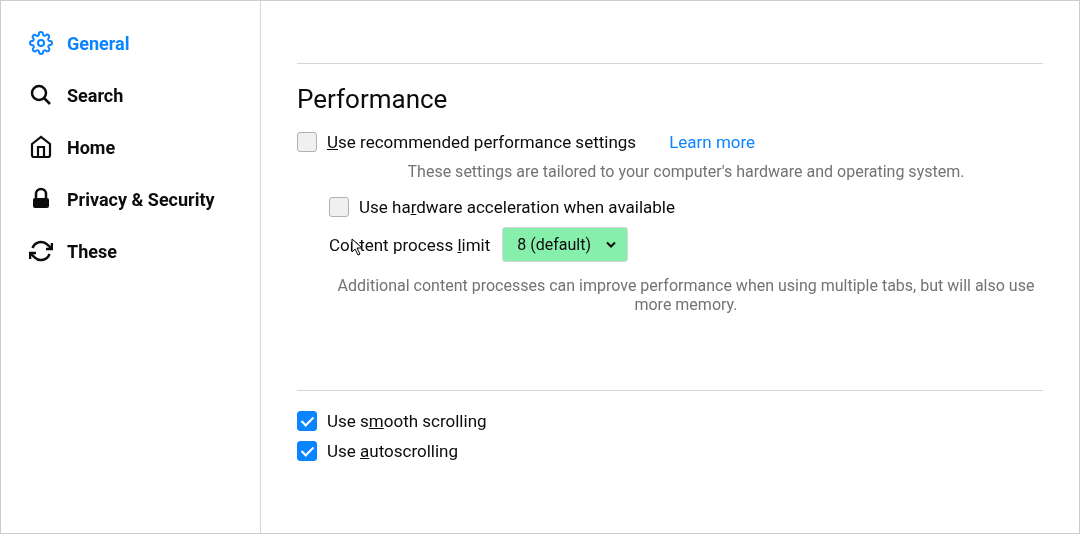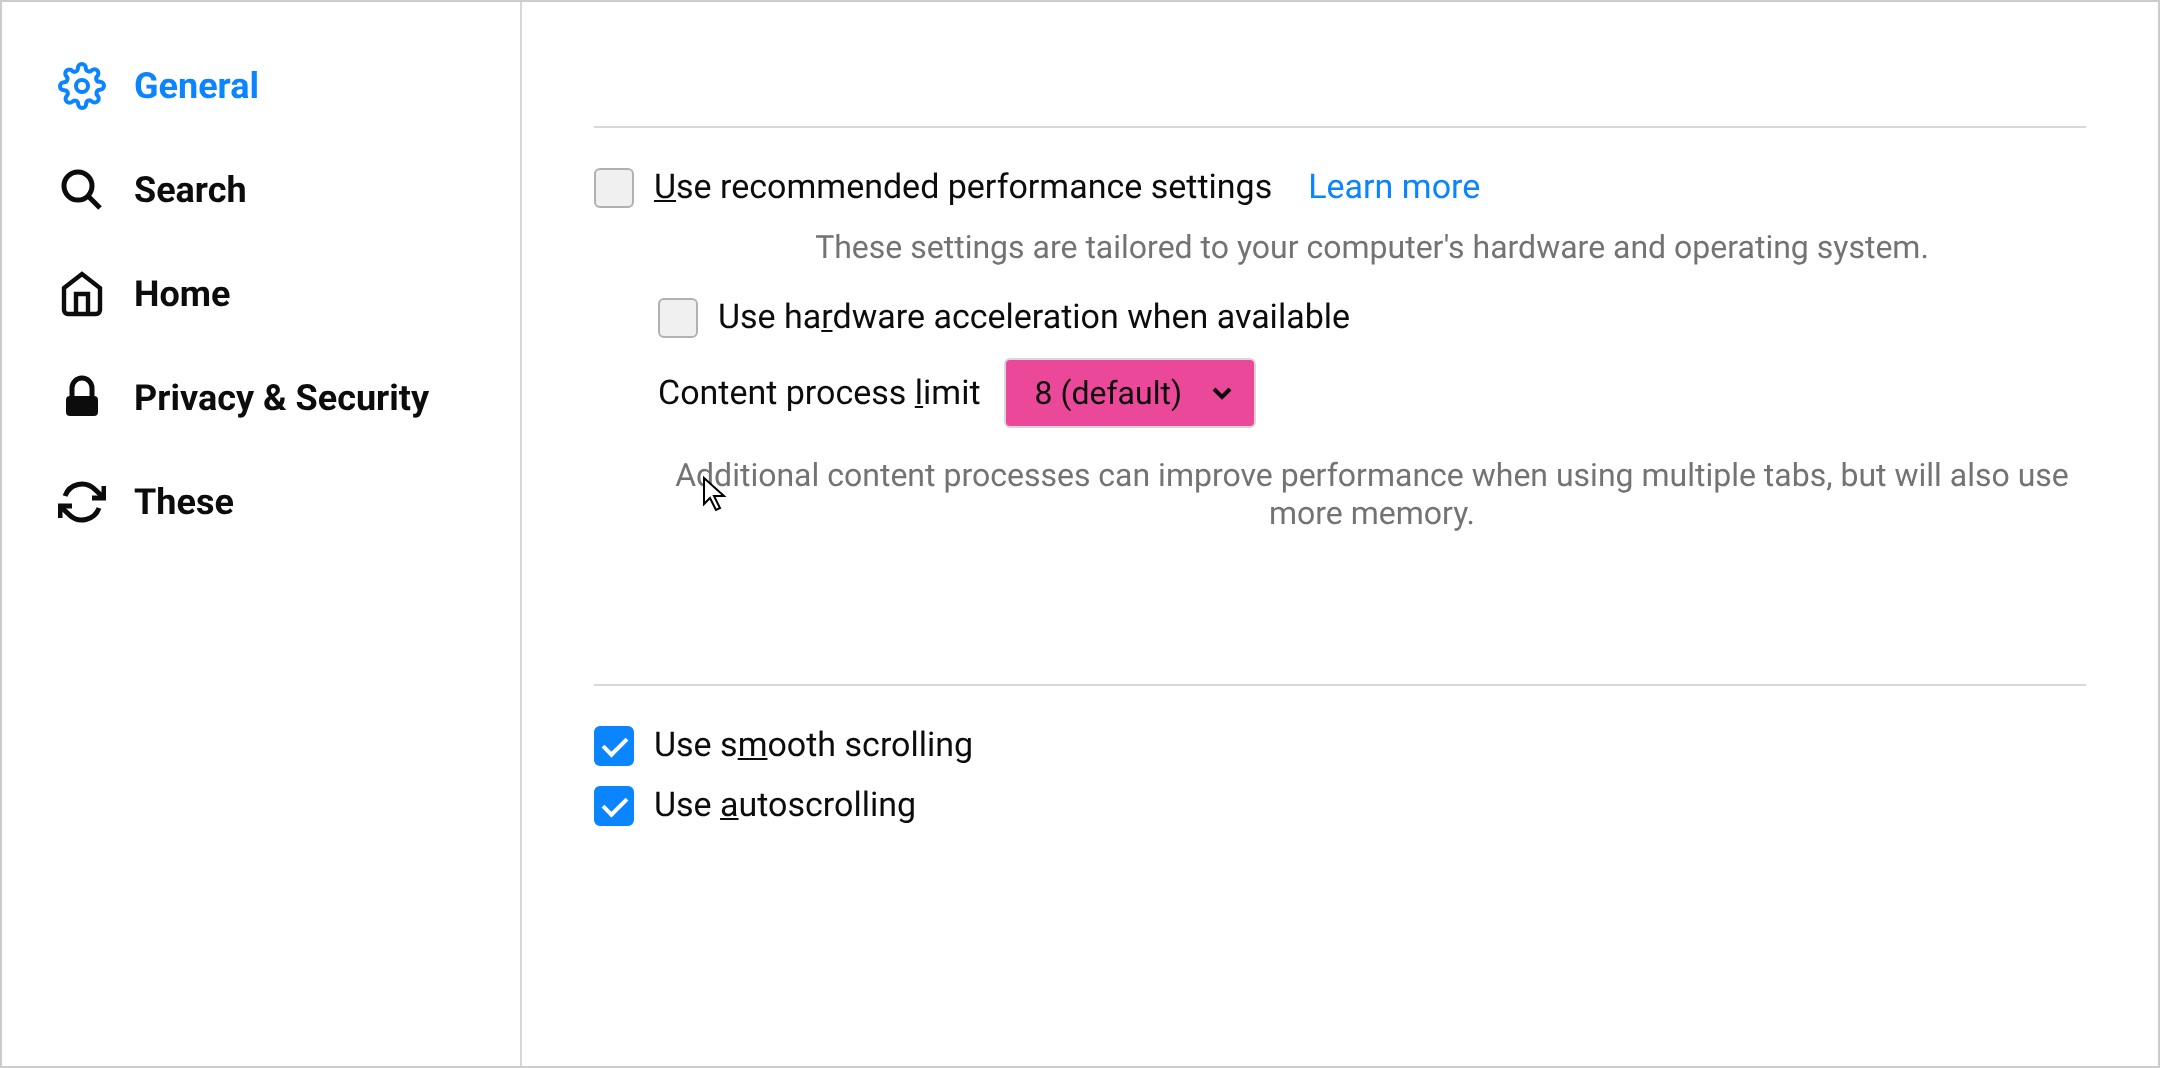--- a/index.html
+++ b/index.html
@@ -96,21 +96,21 @@
       border: solid white;
       border-width: 0 2px 2px 0;
       transform: rotate(45deg);
     }
     .checkbox-label {
       font-size: 17px;
     }
     .link {
       color: #0a84ff;
       cursor: pointer;
-      margin-left: 8px;
+      margin-left: 23px;
     }
     .description {
       font-size: 16px;
       color: #737373;
       margin-left: 32px;
       margin-bottom: 16px;
       text-align: center;
     }
     .indented {
       margin-left: 32px;
@@ -119,21 +119,21 @@
       display: flex;
       align-items: center;
       gap: 12px;
       margin-left: 32px;
       margin-bottom: 14px;
     }
     .select-label {
       font-size: 17px;
     }
     .select {
-      background: #ec4899;
+      background: #86efac;
       border: 1px solid #d7d7db;
       border-radius: 3px;
       padding: 7px 36px 7px 14px;
       font-size: 16px;
       cursor: pointer;
       position: relative;
       display: inline-flex;
       align-items: center;
     }
     .select .chevron {
@@ -205,20 +205,21 @@
       </svg>
     </span>
     <span>These</span>
   </div>
 </nav>
 
 <main class="main">
   <div class="spacer-top"></div>
   <hr class="section-divider">
 
+  <h2 class="section-heading">Performance</h2>
 
   <div class="row">
     <div class="checkbox"></div>
     <span class="checkbox-label"><span class="underline-key">U</span><span>se recommended performance settings</span></span>
     <span class="link">Learn more</span>
   </div>
 
   <p class="description">These settings are tailored to your computer's hardware and operating system.</p>
 
   <div class="row indented">

